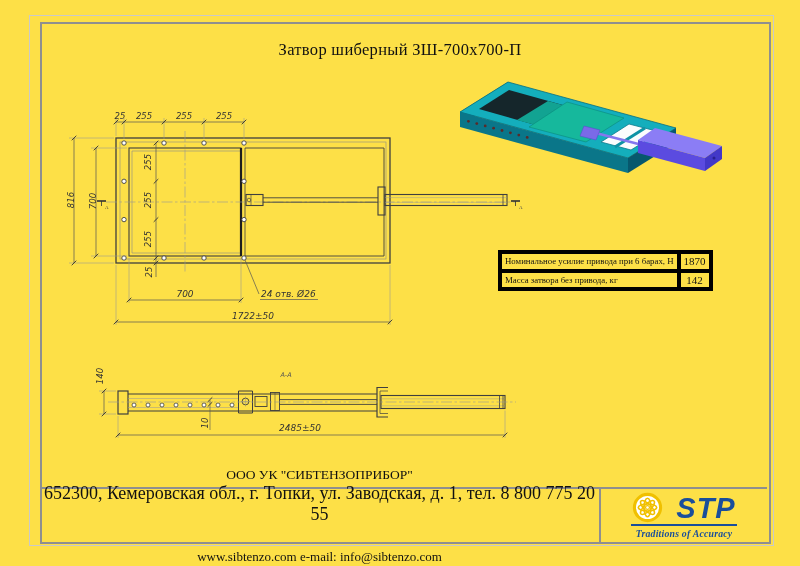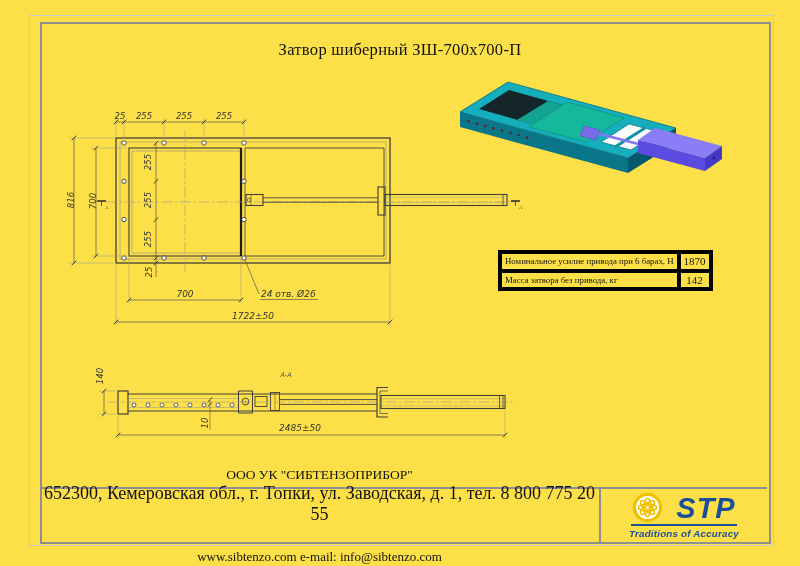--- a/index.html
+++ b/index.html
@@ -27,21 +27,21 @@
   .footer-left{width:559px;border-right:2px solid #8f8f8f;display:flex;flex-direction:column;
         justify-content:center;align-items:center;text-align:center;}
   .footer-company{font-size:13.5px;}
   .footer-address{font-size:18px;}
   .footer-web{font-size:13px;margin-top:24px;}
   .footer-right{flex:1;display:flex;flex-direction:column;justify-content:center;align-items:center;}
   .logo-row{display:flex;align-items:flex-end;gap:13px;}
   .logo-stp{font-family:"Liberation Sans",sans-serif;font-weight:bold;font-style:italic;
         font-size:29px;color:#1a4e9b;letter-spacing:1px;line-height:1;}
   .logo-rule{width:106px;height:2.5px;background:#1a4e9b;margin-top:1px;}
-  .logo-tagline{font-family:Liberation Sans, sans-serif;font-weight:bold;font-style:italic;
+  .logo-tagline{font-family:Liberation Serif, serif;font-weight:bold;font-style:italic;
         font-size:9.8px;color:#1a4e9b;margin-top:2px;letter-spacing:.2px;white-space:nowrap;}
 </style>
 </head>
 <body>
 
 <div class="page">
   <div class="outer-border"></div>
   <div class="inner-border"></div>
 
   <div class="doc-title">Затвор шиберный ЗШ-700х700-П</div>

